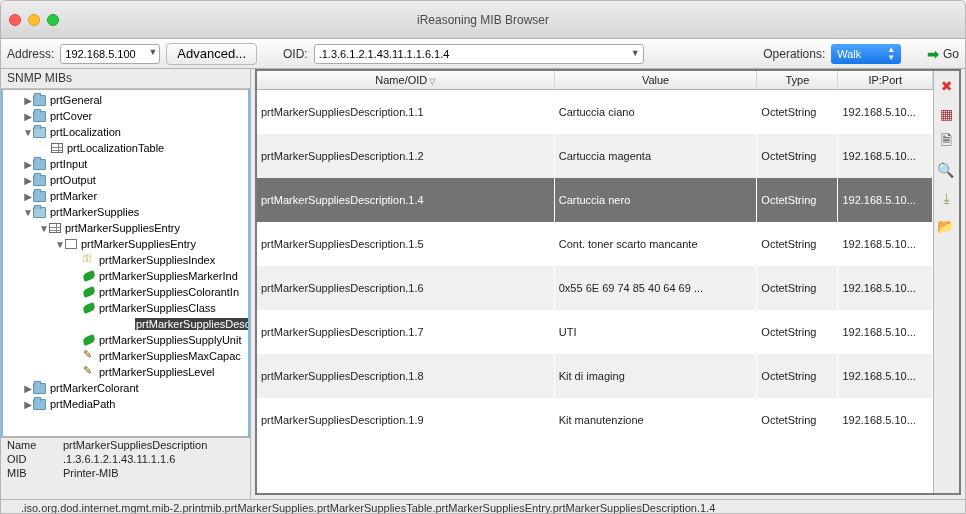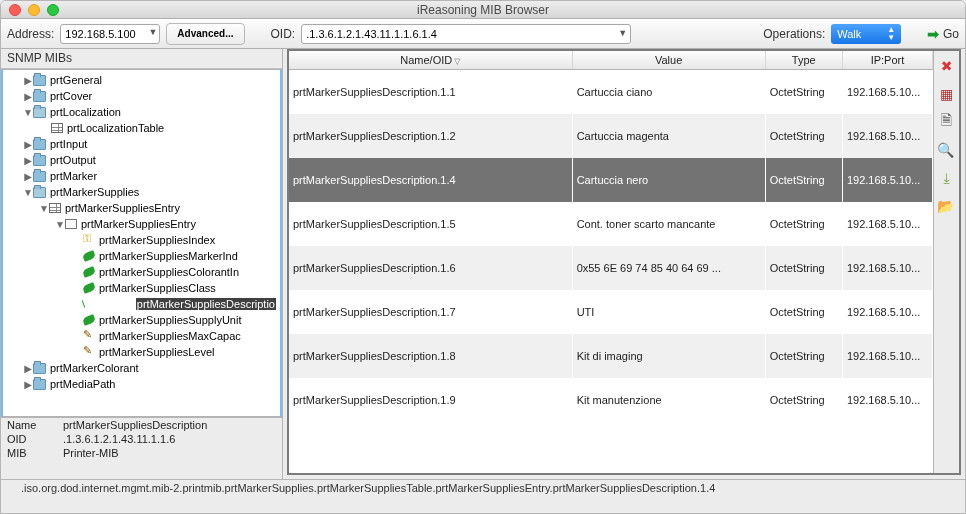--- a/index.html
+++ b/index.html
@@ -7,21 +7,21 @@
   font-family: -apple-system, "Lucida Grande", Arial, sans-serif;
   font-size: 11px;
   background: #ececec;
   width: 966px;
   height: 514px;
   overflow: hidden;
   border: 1px solid #b5b5b5;
   border-radius: 6px 6px 0 0;
 }
 .titlebar {
-  height: 18px;
+  height: 38px;
   background: linear-gradient(#ededed, #d6d6d6);
   border-bottom: 1px solid #b0b0b0;
   display: flex;
   align-items: center;
   position: relative;
 }
 .traffic { display: flex; gap: 7px; padding-left: 8px; }
 .tl { width: 12px; height: 12px; border-radius: 50%; }
 .tl.r { background: #ff5f57; border:1px solid #e1433c; }
 .tl.y { background: #febc2e; border:1px solid #dfa023; }
@@ -36,34 +36,34 @@
   padding: 0 6px;
   gap: 6px;
   font-size: 12px;
   color: #333;
 }
 .toolbar label { color:#333; }
 .tb-input { height:20px; border:1px solid #a9a9a9; border-radius:3px; background:#fff; padding:0 4px; font-size:11px; }
 .addr { width: 100px; }
 .addr-wrap { position:relative; display:inline-block;}
 .addr-wrap .dd { position:absolute; right:3px; top:3px; font-size:9px; color:#555; pointer-events:none;}
-.tb-btn { height:22px; padding:0 10px; border:1px solid #b9b9b9; border-radius:4px; background:linear-gradient(#fdfdfd,#ebebeb); font-size:10px; cursor:pointer;font-weight:bold;}
+.tb-btn { height:22px; padding:0 10px; border:1px solid #b9b9b9; border-radius:4px; background:linear-gradient(#fdfdfd,#ebebeb); font-size:13px; cursor:pointer;}
 .oid-input { width: 330px; }
 .oid-wrap{position:relative; display:inline-block;}
 .oid-wrap .dd{position:absolute; right:4px; top:4px; font-size:9px; color:#555; pointer-events:none;}
 .ops-select {
   display:inline-flex; align-items:center; justify-content:space-between;
   height:20px; width:70px; padding:0 6px; border-radius:3px;
   background:linear-gradient(#4ca3ff,#1776e8); color:#fff; font-size:11px;
 }
 .ops-select .updown{ font-size:8px; line-height:8px; display:flex; flex-direction:column;}
 .go-btn { display:flex; align-items:center; gap:4px; cursor:pointer; }
 .go-arrow { color:#169a2b; font-size:14px; font-weight:bold; }
 .main { display:flex; height: 430px; }
-.left-col { width: 282px; display:flex; flex-direction:column; border-right:1px solid #b5b5b5; }
+.left-col { width: 250px; display:flex; flex-direction:column; border-right:1px solid #b5b5b5; }
 .snmp-header { height:20px; padding:2px 6px; font-size:12px; color:#333; border-bottom:1px solid #c0c0c0; background:#ececec;}
 .tree-panel { flex:1; background:#fff; overflow:auto; border:2px solid #79bcee; border-top:1px solid #b3b3b3; border-bottom:1px solid #b3b3b3; position:relative;}
 .tree { padding: 2px 4px; font-size:11px; }
 .tree-row { display:flex; align-items:center; height:16px; white-space:nowrap; cursor:default;}
 .disc { display:inline-block; width:10px; text-align:center; color:#6b6b6b; font-size:10px;}
 .fold { width:13px; height:11px; background:#8fbedd; border:1px solid #5f94b6; border-radius:1px; margin-right:4px; position:relative;}
 .fold::before{content:""; position:absolute; top:-3px; left:0; width:5px; height:3px; background:#8fbedd; border:1px solid #5f94b6; border-bottom:none; border-radius:1px 1px 0 0;}
 .fold.open { background:#a7ccde;}
 .leaf { width:12px; height:8px; background:#22a12d; border-radius: 50% 10% 50% 10%; margin-right:4px; transform:rotate(-20deg);}
 .tbl-ic { width:12px; height:10px; background:#fff; border:1px solid #6b6b6b; margin-right:4px; background-image:linear-gradient(#888,#888),linear-gradient(#888,#888),linear-gradient(#888,#888); background-size:100% 1px,100% 1px,1px 100%; background-position:0 3px,0 6px,6px 0; background-repeat:no-repeat;}

